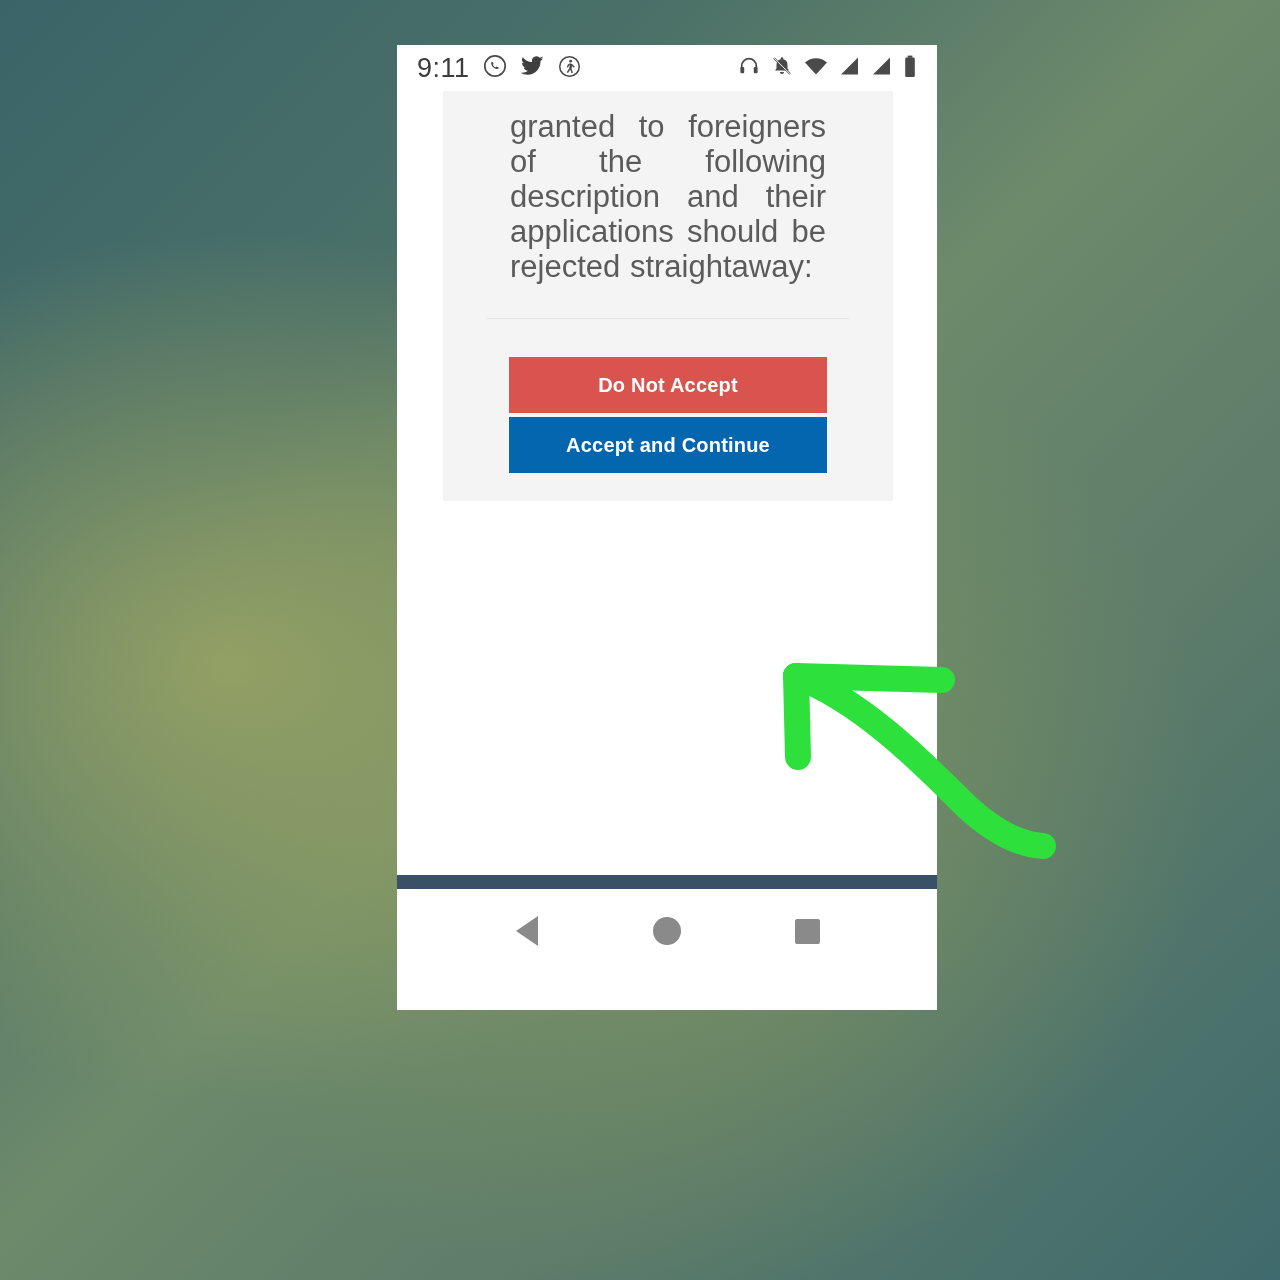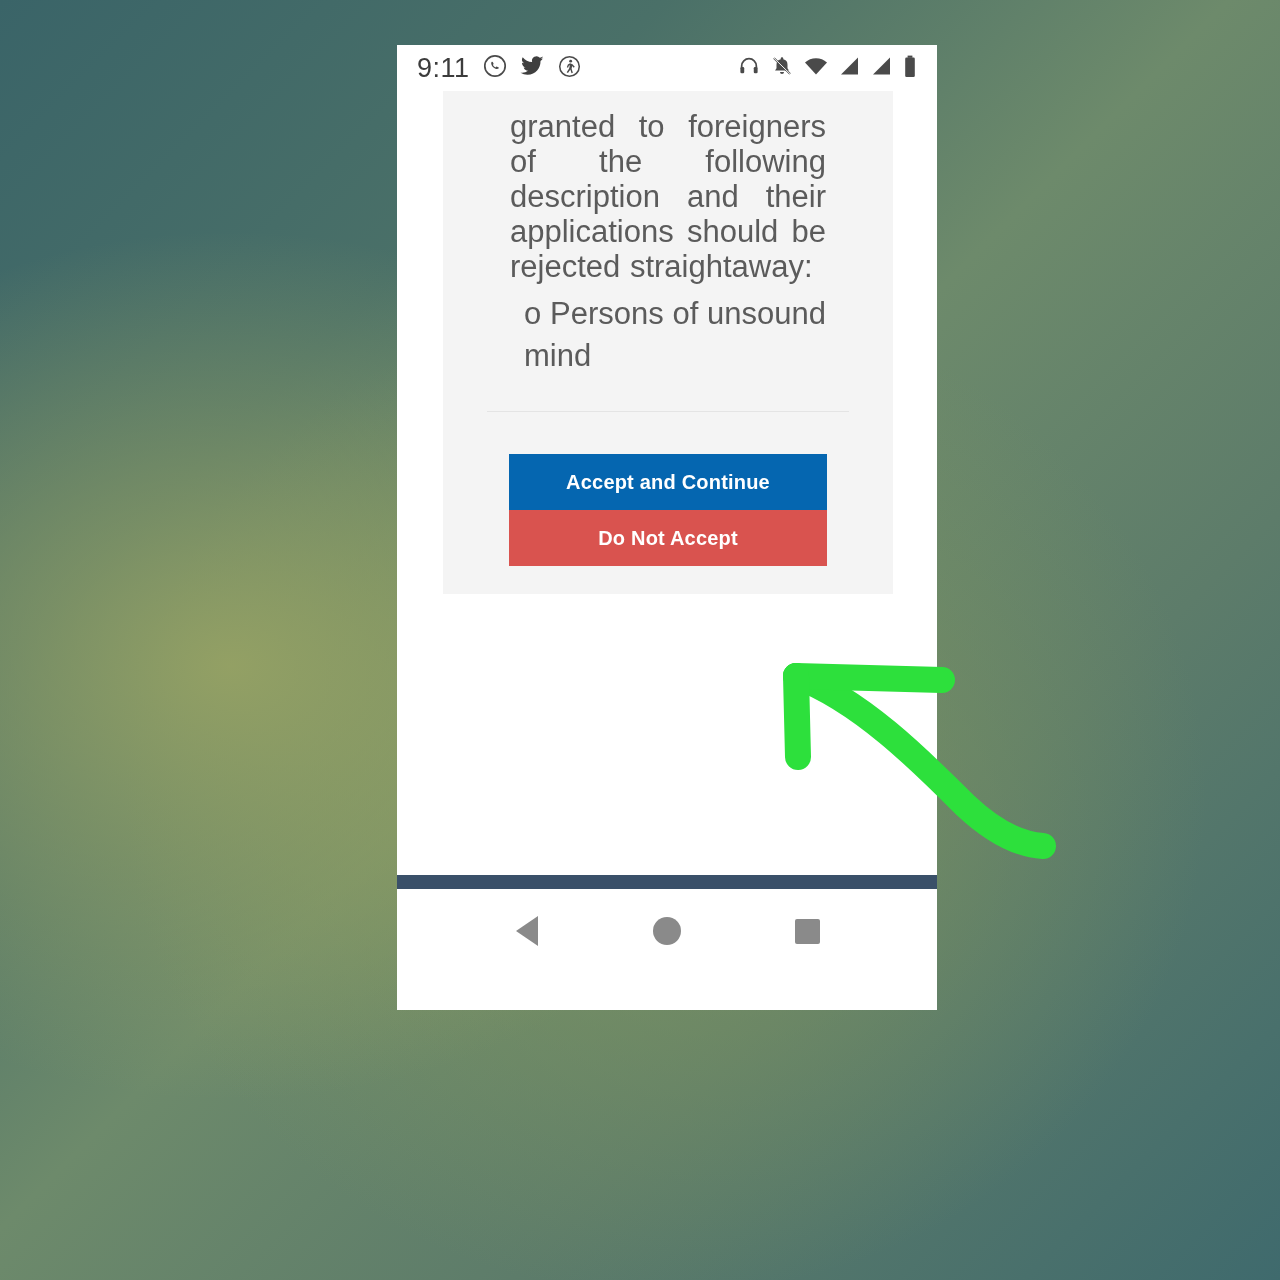--- a/index.html
+++ b/index.html
@@ -154,31 +154,27 @@
       </div>
     </div>
 
     <div class="screen-body">
 
       <div class="card">
 
         <div class="para">granted to foreigners of the following description and their applications should be rejected straightaway:</div>
 
         <div class="bullets">
-          <div class="bullet">
-            <span class="marker">o</span>
-            <span>Persons of unsound mind</span>
-          </div>
         </div>
 
         <div class="divider"></div>
 
         <div class="btns">
+          <button class="btn btn-deny" style="background: rgb(217, 83, 79);">Do Not Accept</button>
           <button class="btn btn-accept" style="background: rgb(5, 102, 176);">Accept and Continue</button>
-          <button class="btn btn-deny" style="background: rgb(217, 83, 79);">Do Not Accept</button>
         </div>
 
       </div>
 
       <div class="navy-bar" style="background: rgb(58, 80, 105);"></div>
 
       <div class="navbar">
         <div class="nav-btn">
           <span class="nav-back"></span>
         </div>

